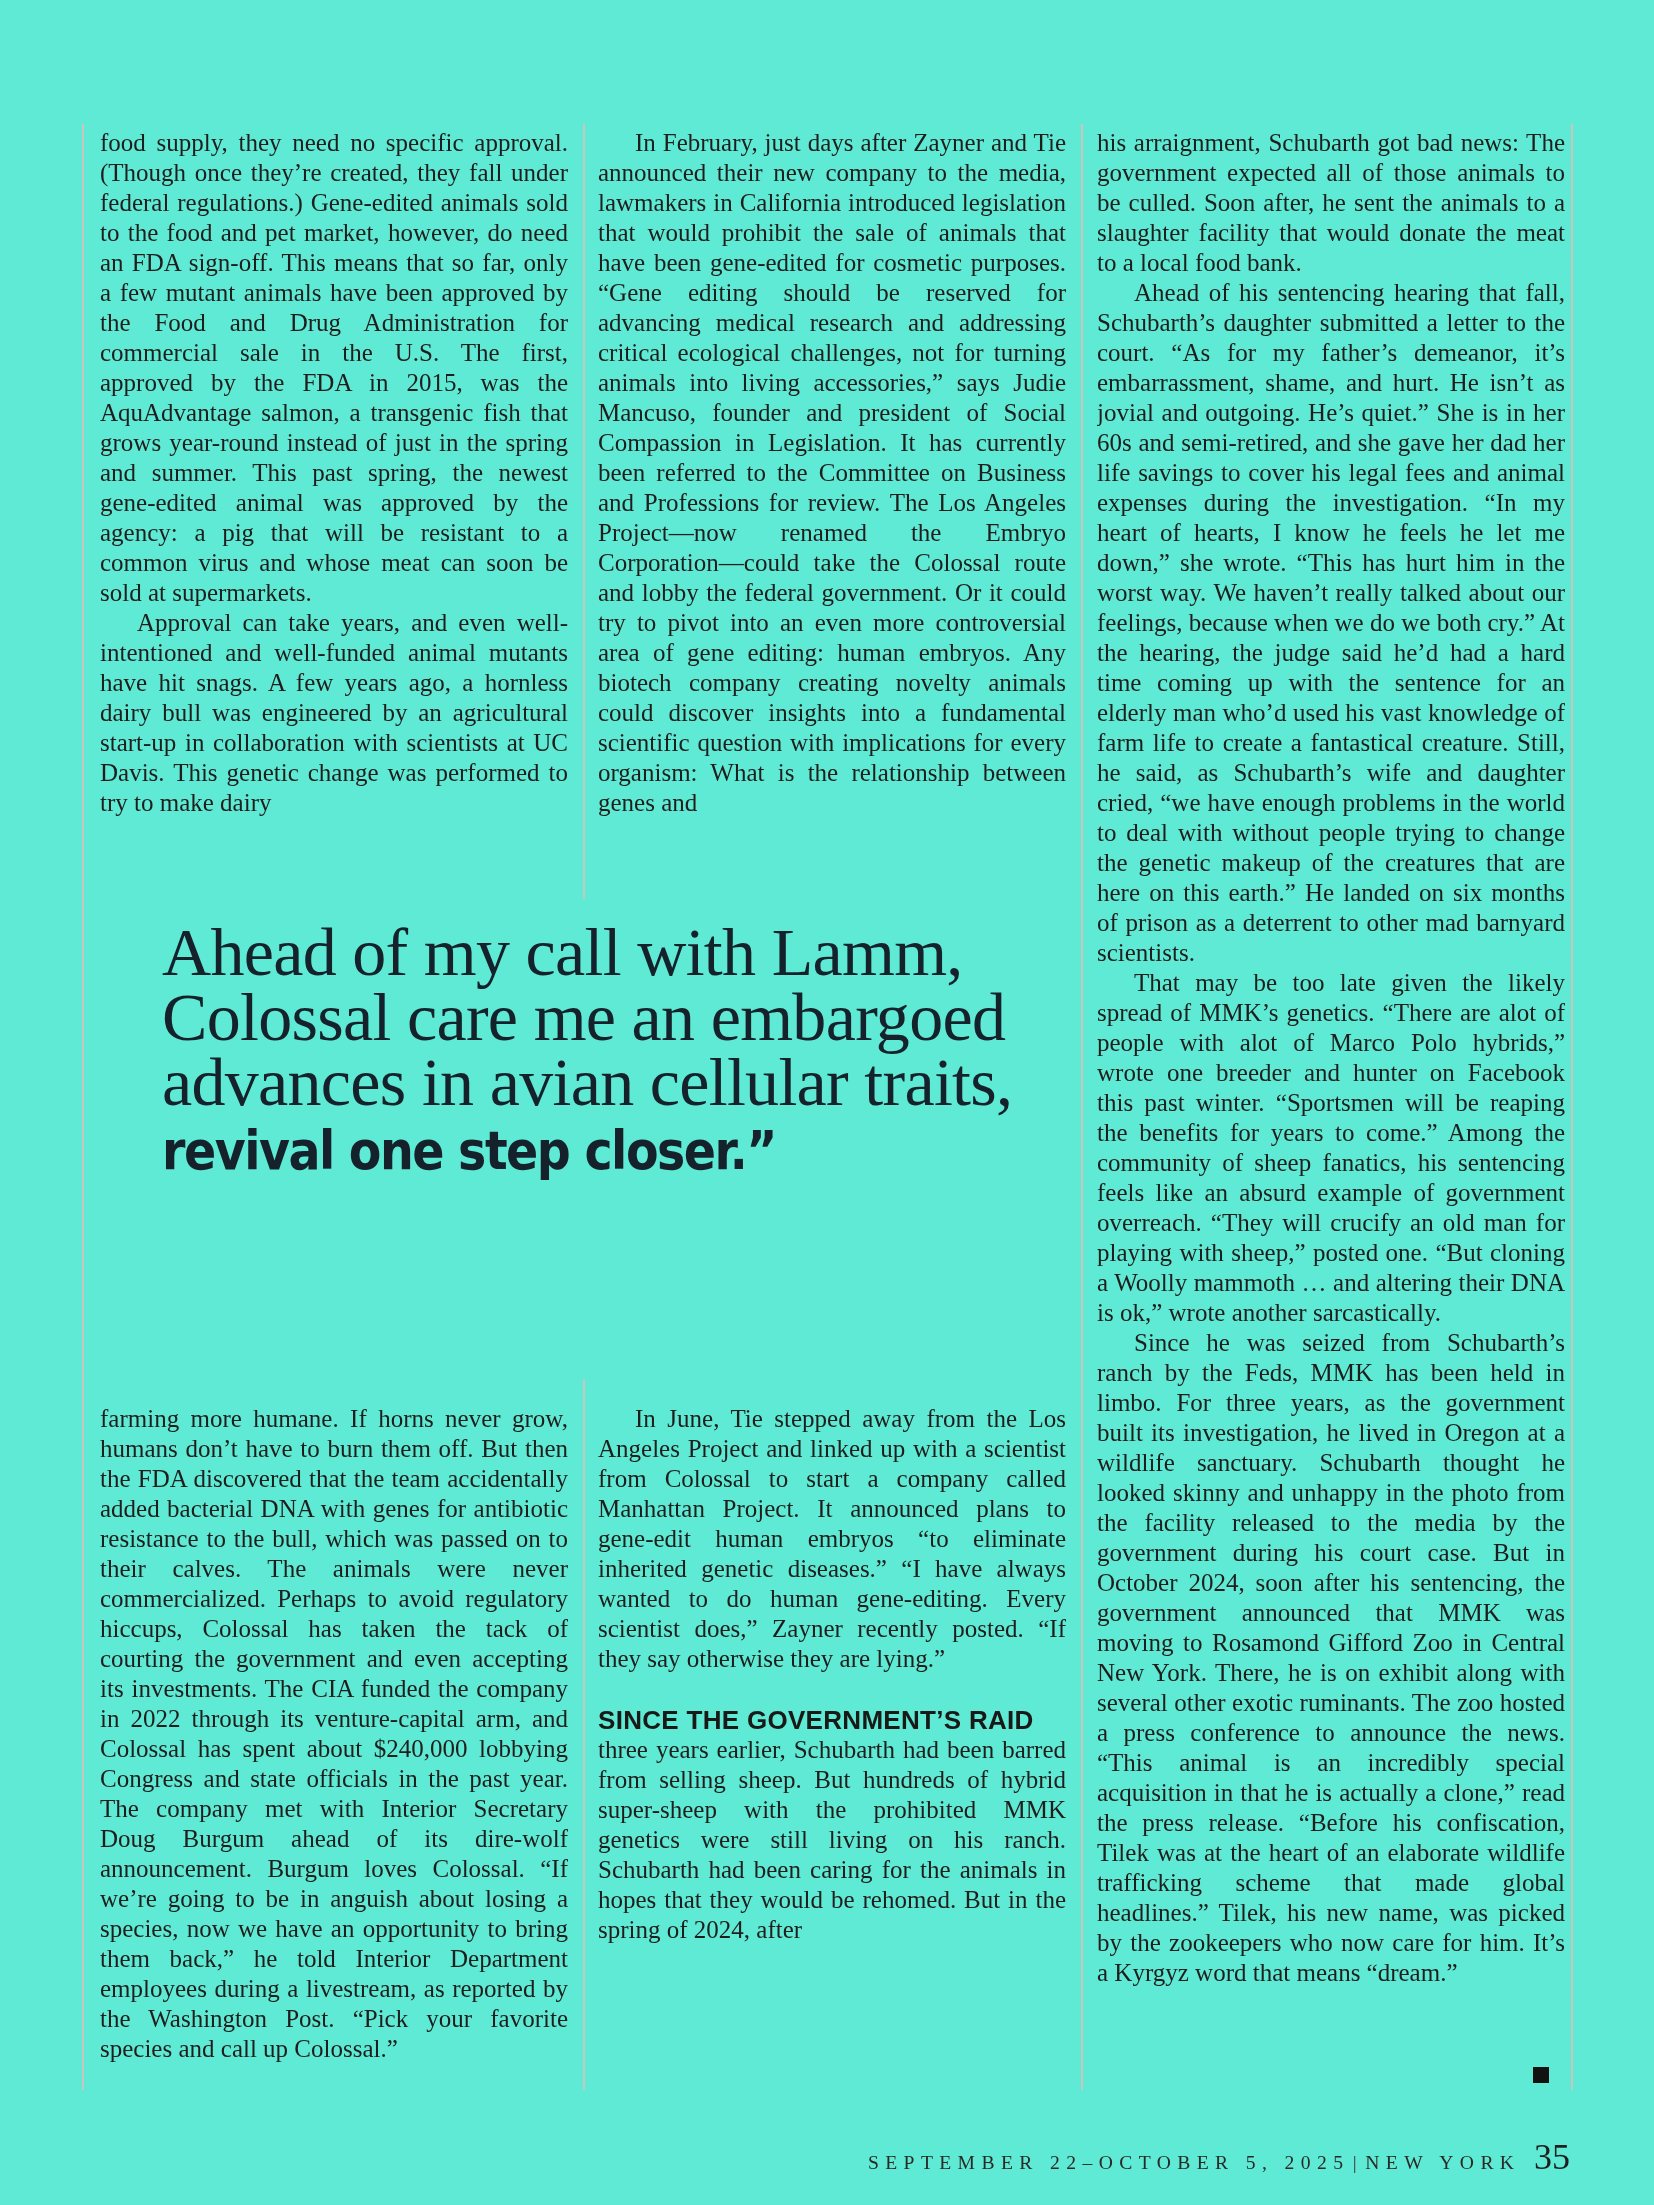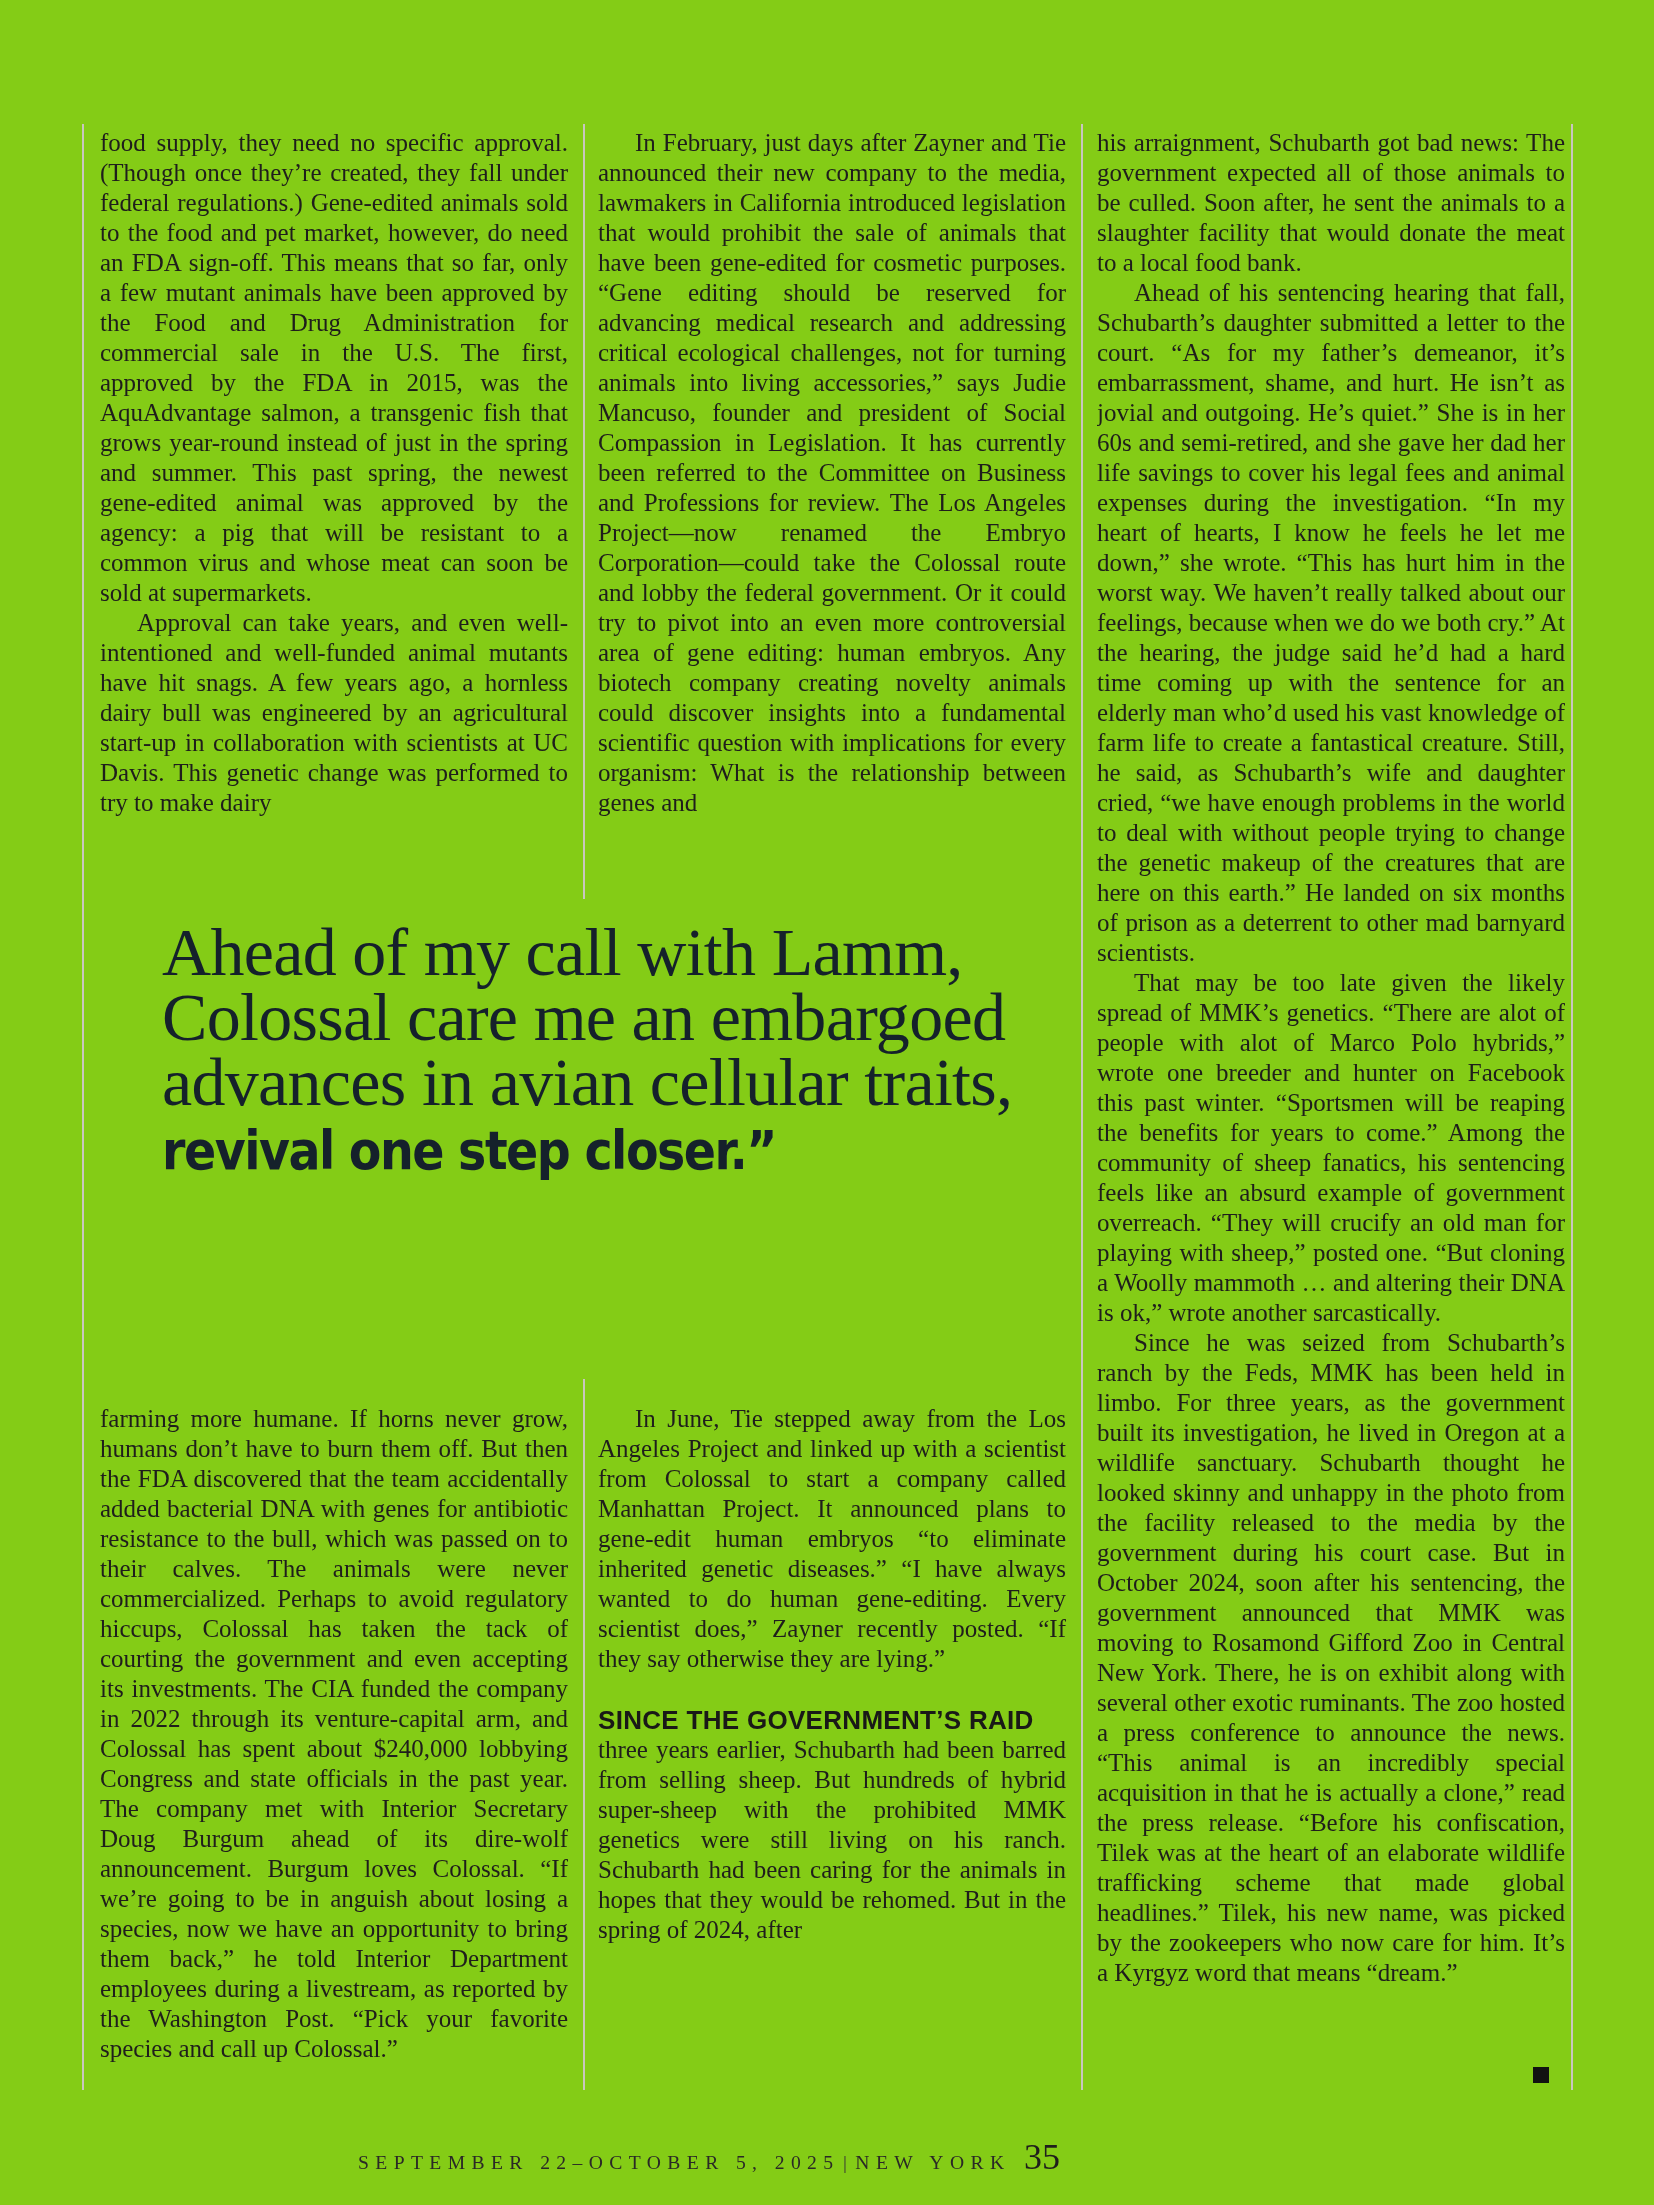--- a/index.html
+++ b/index.html
@@ -1,20 +1,20 @@
 <!DOCTYPE html>
 <html lang="en" style="font-size:13.6px"><head>
 <meta charset="utf-8">
 <style>
   html,body { margin:0; padding:0; background:#e8e6e2; }
   .page {
     position:relative;
     width:1654px; height:2205px;
     margin:0 auto;
-    background:#84cc16;
+    background:#5eead4;
     color:#1f1e1c;
     font-family:"Liberation Serif", serif;
     overflow:hidden;
   }
 
   
   .rule {
     position:absolute;
     width:1.7px;
     background:#c9c6c0;
@@ -84,23 +84,23 @@
     width:16px; height:16px;
     background:#121211;
     font-size:0;
     line-height:0;
     overflow:hidden;
   }
 
   
   .footer {
     position:absolute;
-    right:106px; top:2136px;
+    right:84px; top:2136px;
     width:1190px;
-    text-align:left;
+    text-align:right;
     font-family:"Liberation Serif", serif;
     font-size:19.6px;
     letter-spacing:6.4px;
     color:#2a2926;
     white-space:nowrap;
   }
   .footer .sep { letter-spacing:0; padding:0 8.5px 0 3.4px; color:#3a3936; }
   .footer .pagenum {
     font-size:36px;
     letter-spacing:0;

